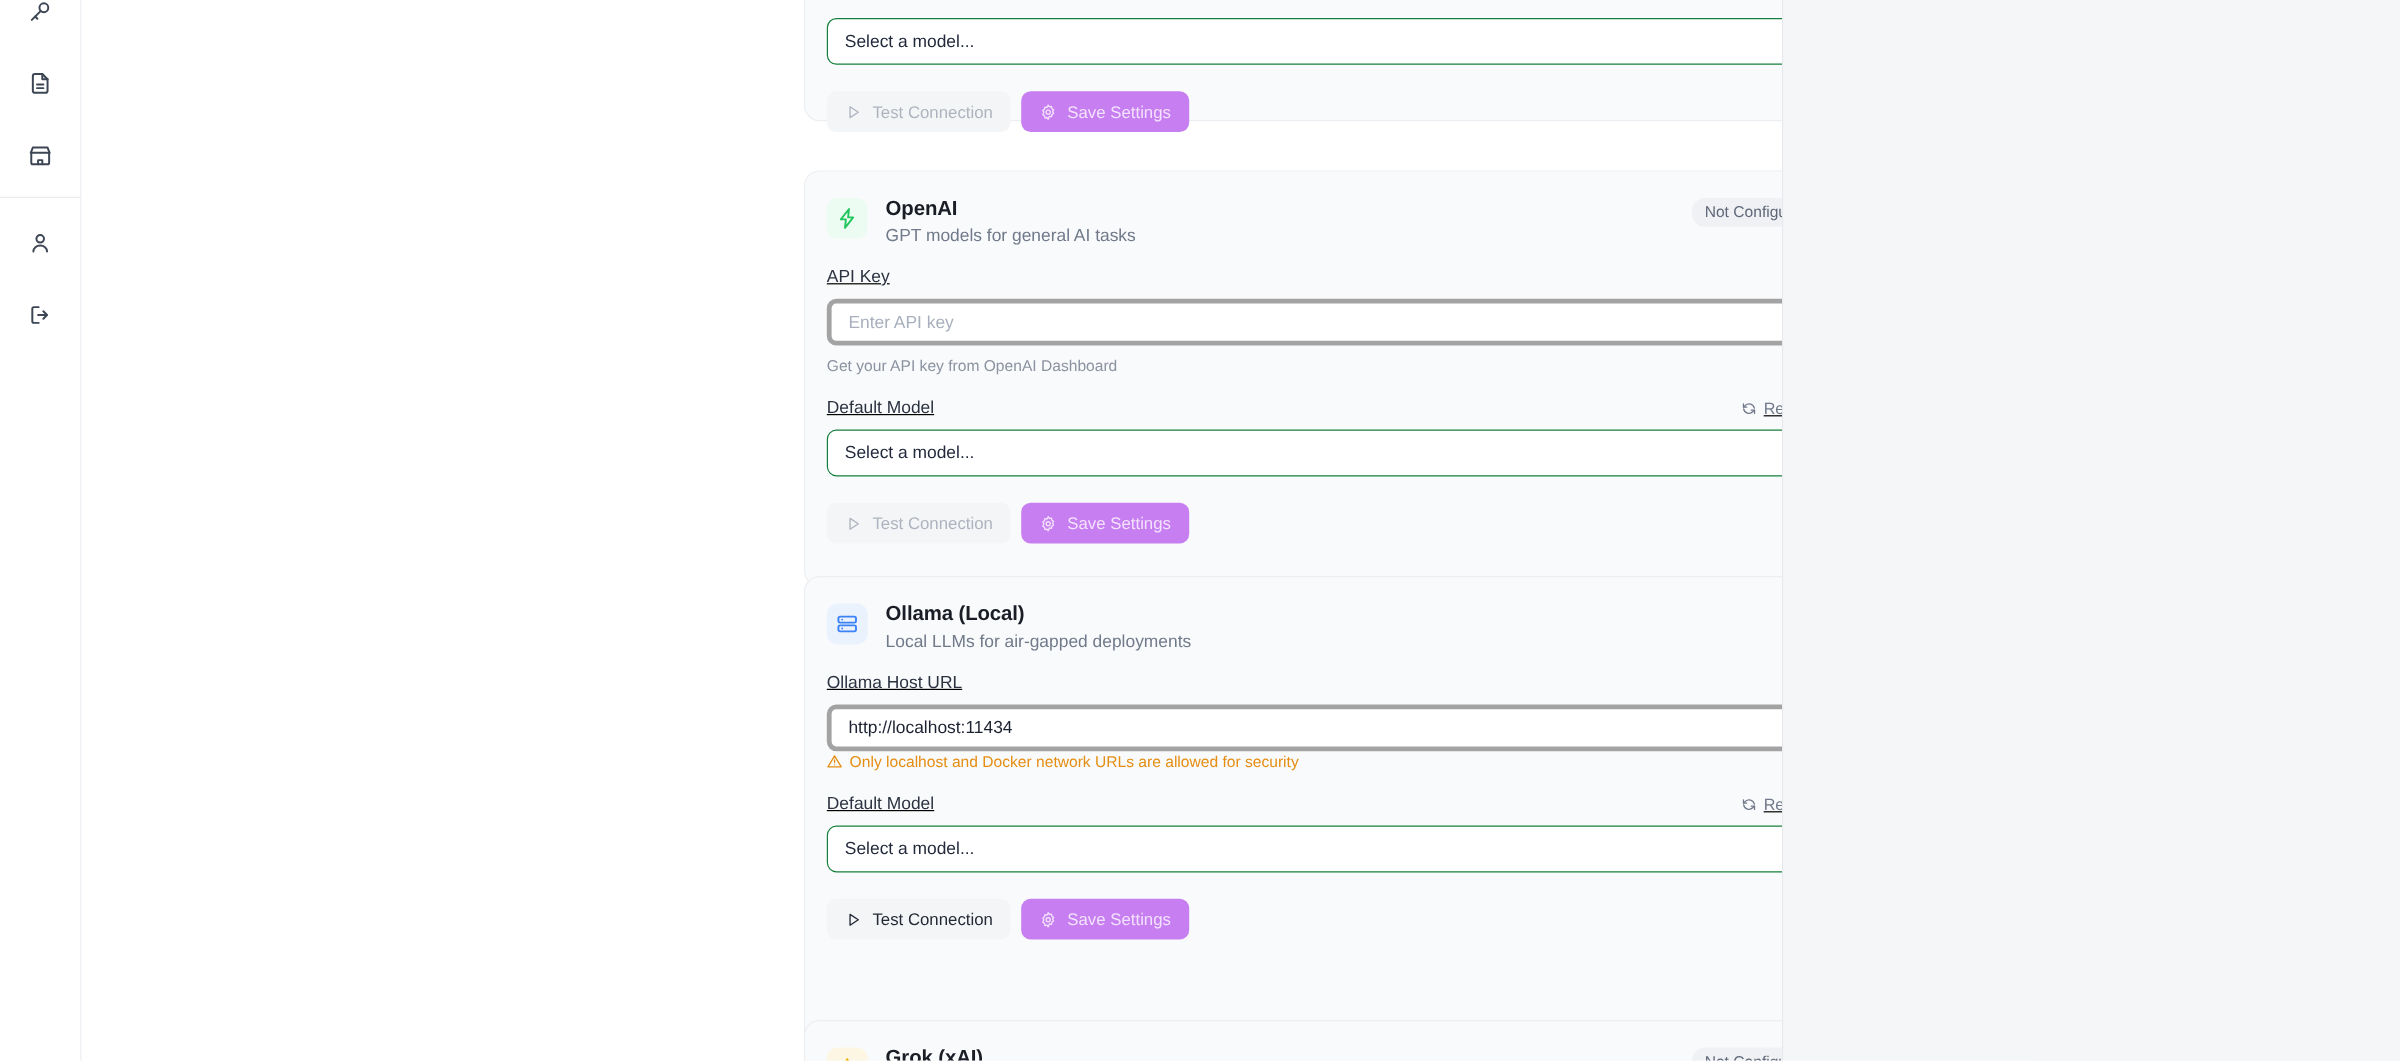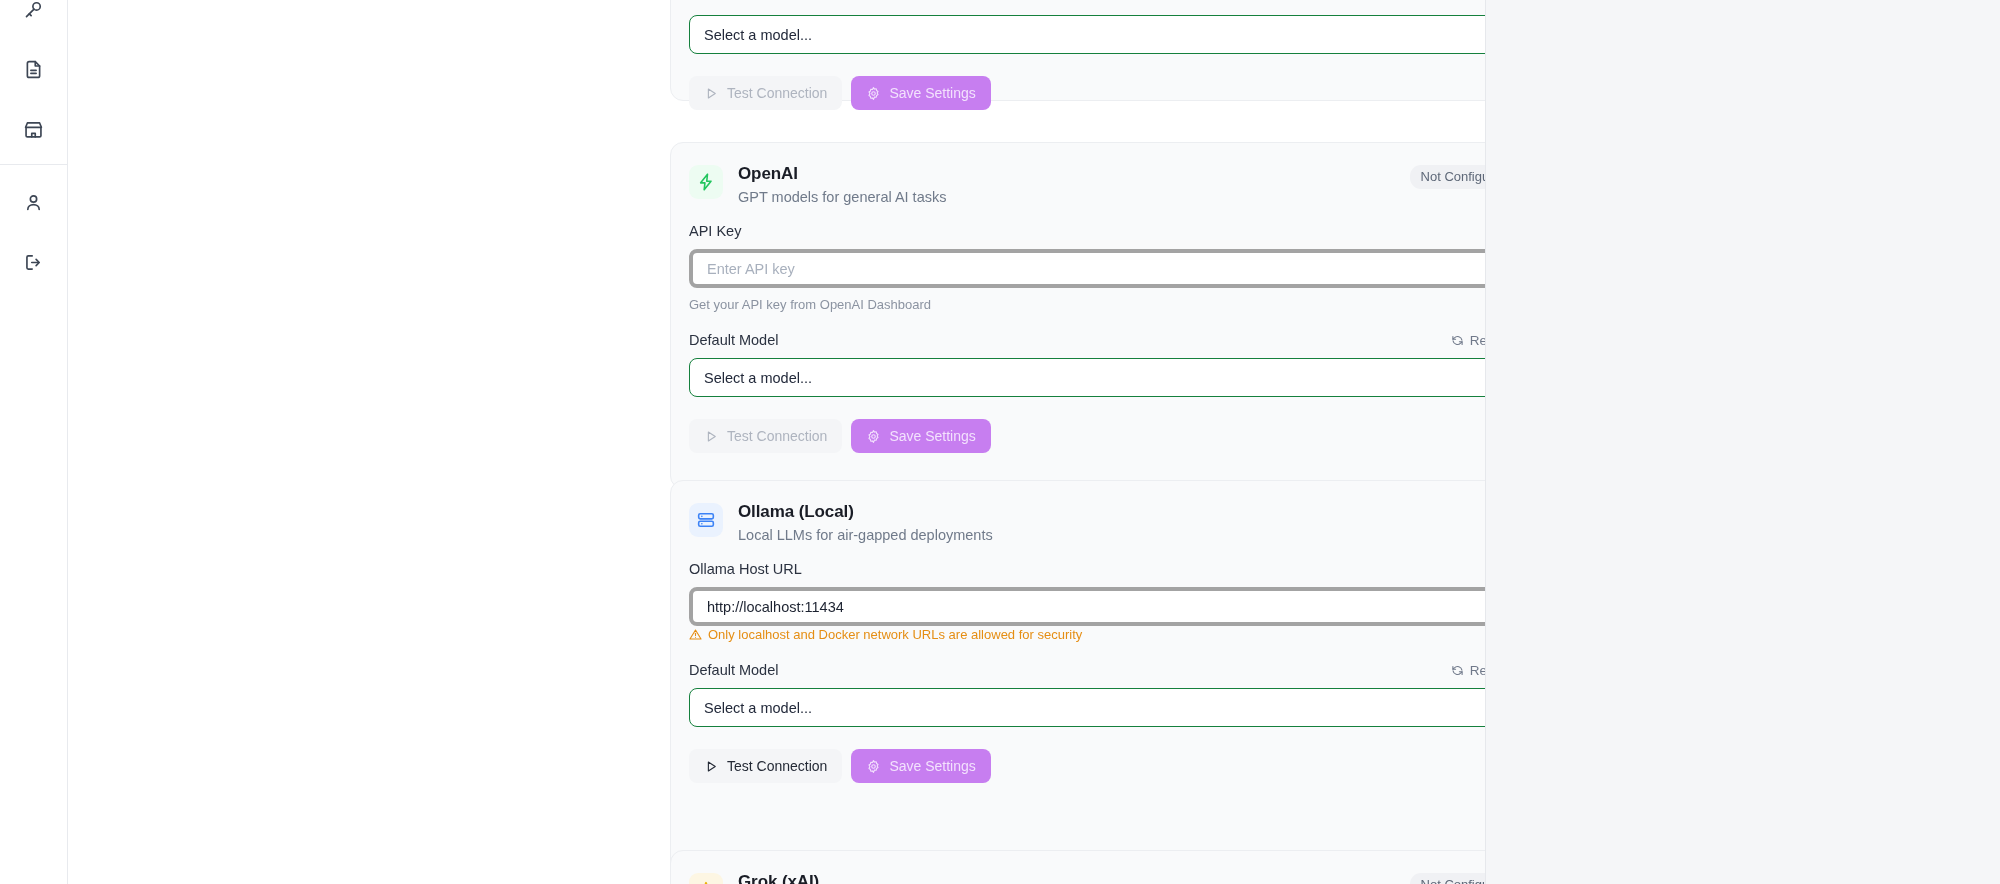--- a/index.html
+++ b/index.html
@@ -101,20 +101,21 @@
     font-size: 13px; color: #5e6878;
     background: #f0f1f4;
     padding: 4px 11px; border-radius: 11px;
     line-height: 16px;
   }
 
   
   .field-label-row {
     display: flex; align-items: center; justify-content: space-between;
     margin-top: 18px;
+    text-decoration: underline;
   }
   .field-label {
     font-size: 14.5px; color: #2b3240; font-weight: 400;
     line-height: 19px;
   }
   .refresh-btn {
     display: flex; align-items: center; gap: 6px;
     font-size: 13.5px; color: #70798a;
     background: none; border: none; cursor: pointer;
     font-family: inherit; padding: 2px 2px;

